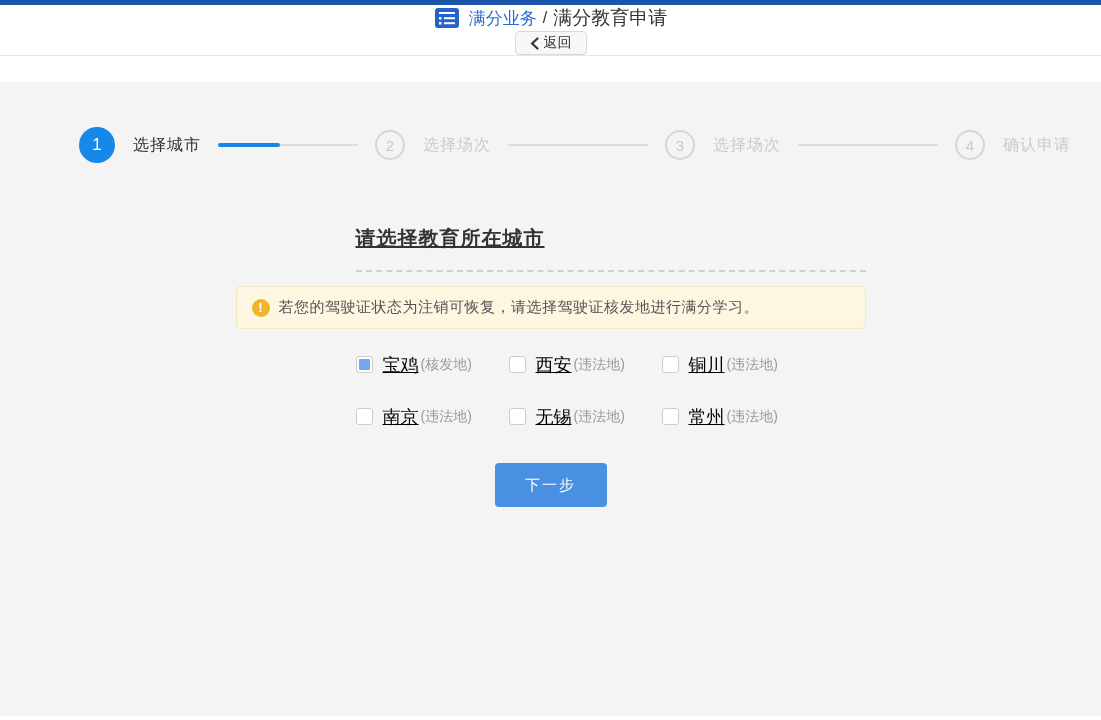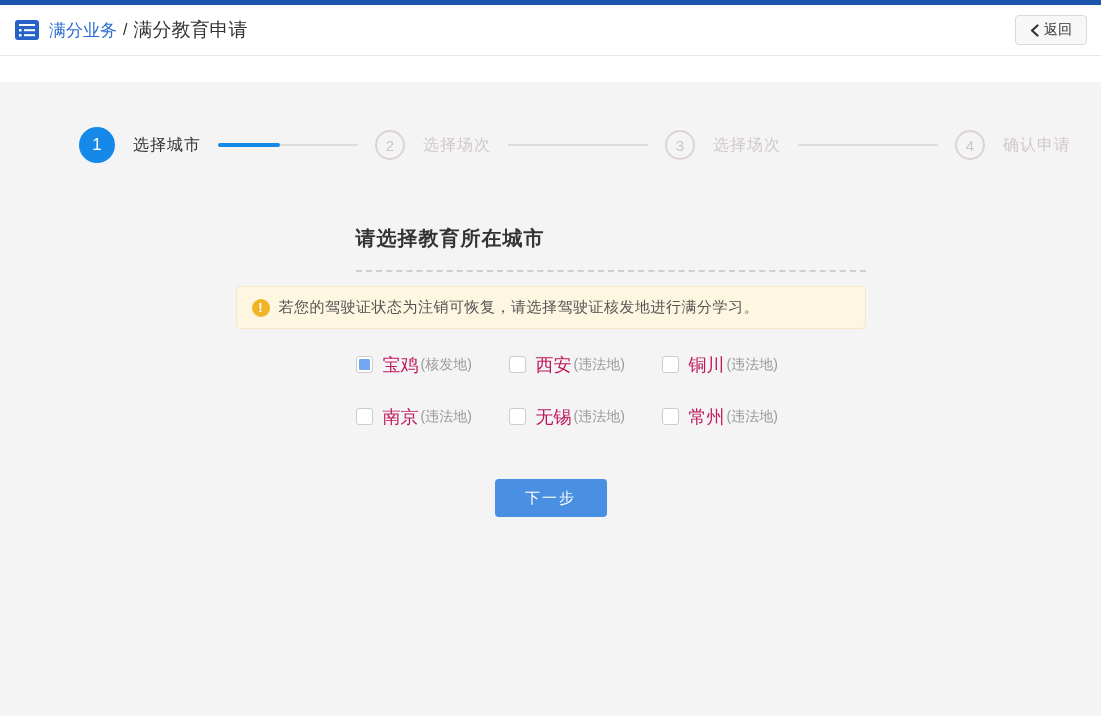--- a/index.html
+++ b/index.html
@@ -8,20 +8,21 @@
     font-family: "Liberation Sans", "DejaVu Sans", sans-serif;
     background: #ffffff;
     overflow: hidden;
   }
   
   .topbar { height: 5px; background: #1d55ad; }
   .header {
     height: 51px; background: #fff; border-bottom: 1px solid #e6e6e6;
     display: flex; align-items: center; justify-content: space-between;
     padding: 0 14px;
+    flex-direction: column;
   }
   .header-left { display: flex; align-items: center; }
   .app-icon { display: flex; align-items: center; margin-right: 9px; }
   .crumb-section { color: #2a6bd2; font-size: 17px; }
   .crumb-sep { color: #333; font-size: 16px; margin: 0 6px; }
   .crumb-page { color: #333; font-size: 19px; }
   .back-btn {
     display: flex; align-items: center; gap: 5px;
     height: 30px; padding: 0 14px;
     background: #f7f7f7; border: 1px solid #d9d9d9; border-radius: 4px;
@@ -60,21 +61,21 @@
   .connector.half-active::before {
     content: ""; position: absolute; left: 0; top: -1px;
     width: 62px; height: 4px; background: #1689e8; border-radius: 2px;
   }
   
   .content { width: 630px; margin: 0 auto; }
   .title-block {
     margin: 62px 0 0 120px; width: 510px;
     padding-bottom: 18px; border-bottom: 2px dashed #cfcfcf;
   }
-  .page-title { font-size: 20px; font-weight: bold; color: #333; letter-spacing: 1px; }
+  .page-title { font-size: 20px; font-weight: bold; color: #333; letter-spacing: 1px; text-decoration: underline; }
   .notice {
     margin-top: 14px; height: 43px; width: 630px;
     display: flex; align-items: center; padding: 0 15px;
     background: #fdf6e0; border: 1px solid #f3e8c3; border-radius: 4px;
   }
   .notice-icon {
     width: 18px; height: 18px; border-radius: 50%; background: #f0b429;
     color: #fff; font-weight: bold; font-size: 13px;
     display: flex; align-items: center; justify-content: center;
     margin-right: 9px; flex: none;
@@ -87,25 +88,25 @@
   }
   .city-item { display: flex; align-items: center; height: 21px; cursor: pointer; }
   .checkbox {
     width: 17px; height: 17px; background: #fff;
     border: 1px solid #ccc; border-radius: 3px;
     display: flex; align-items: center; justify-content: center;
     margin-right: 10px; flex: none;
   }
   .checkbox-inner { width: 11px; height: 11px; background: #74a7f3; border-radius: 1px; display: none; }
   .city-item[data-checked="true"] .checkbox-inner { display: block; }
-  .city-name { font-size: 18px; color: #be185d; }
+  .city-name { font-size: 18px; color: #000000; text-decoration: underline; }
   .city-tag { font-size: 14px; color: #9a9a9a; margin-left: 2px; text-align: center; }
   
   .next-btn {
-    display: block; margin: 52px auto 0; width: 112px; height: 38px;
+    display: block; margin: 36px auto 0; width: 112px; height: 44px;
     background: #4a90e2; color: #fff; border: none; border-radius: 4px;
     font-size: 15px; letter-spacing: 2px; cursor: pointer;
     font-family: inherit;
   }
 </style>
 </head>
 <body>
 
 <div class="topbar"></div>
 

